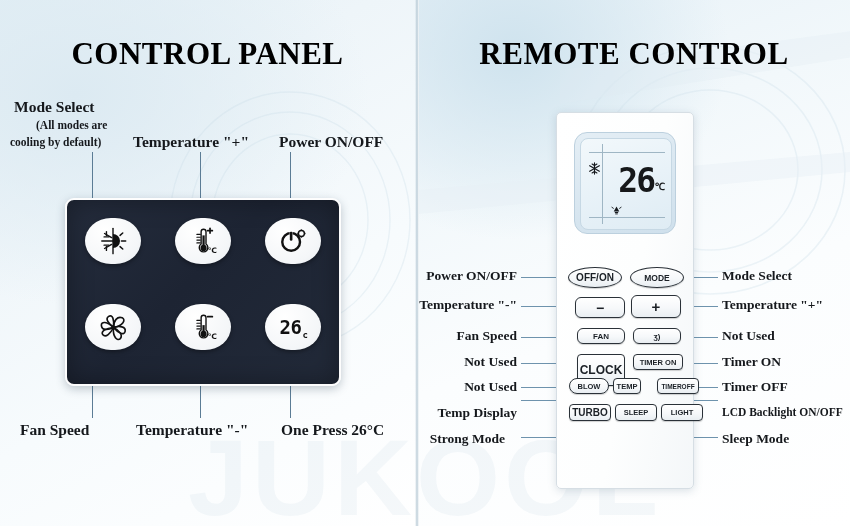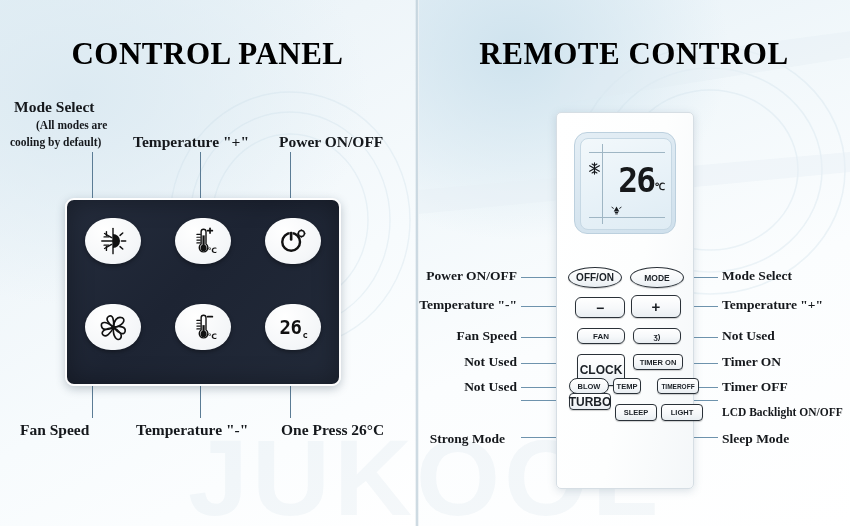--- a/index.html
+++ b/index.html
@@ -323,20 +323,21 @@
   <div class="conn" style="left:663px;top:400px;width:55px;"></div>
   <div class="connv" style="left:663px;top:400px;height:9px;"></div>
   <div class="conn" style="left:629px;top:437px;width:89px;"></div>
   <div class="connv" style="left:629px;top:423px;height:15px;"></div>
 
   <div class="rlbl left" style="left:351px;top:268px;width:166px;">Power ON/OFF</div>
   <div class="rlbl left" style="left:351px;top:297px;width:166px;">Temperature "-"</div>
   <div class="rlbl left" style="left:351px;top:328px;width:166px;">Fan Speed</div>
   <div class="rlbl left" style="left:351px;top:354px;width:166px;">Not Used</div>
   <div class="rlbl left" style="left:351px;top:379px;width:166px;">Not Used</div>
+  <div class="rlbl left" style="left:351px;top:405px;width:166px;">Temp Display</div>
   <div class="rlbl left" style="left:339px;top:431px;width:166px;">Strong Mode</div>
 
   <div class="rlbl" style="left:722px;top:268px;">Mode Select</div>
   <div class="rlbl" style="left:722px;top:297px;">Temperature "+"</div>
   <div class="rlbl" style="left:722px;top:328px;">Not Used</div>
   <div class="rlbl" style="left:722px;top:354px;">Timer ON</div>
   <div class="rlbl" style="left:722px;top:379px;">Timer OFF</div>
   <div class="rlbl" style="left:722px;top:406px;font-size:11.5px;">LCD Backlight ON/OFF</div>
   <div class="rlbl" style="left:722px;top:431px;">Sleep Mode</div>
 
@@ -386,18 +387,18 @@
     <div class="rb pill" style="left:20px;top:215px;width:48px;height:16px;font-size:8px;">FAN</div>
     <div class="rb pill" style="left:76px;top:215px;width:48px;height:16px;font-size:8px;">ʒ)</div>
 
     <div class="rb rnd" style="left:20px;top:241px;width:48px;height:32px;font-size:12px;">CLOCK</div>
     <div class="rb rnd" style="left:76px;top:241px;width:50px;height:16px;font-size:7.5px;">TIMER ON</div>
 
     <div class="rb rnd" style="left:12px;top:265px;width:40px;height:16px;font-size:7.5px;border-radius:8px;">BLOW</div>
     <div class="rb rnd" style="left:56px;top:265px;width:28px;height:16px;font-size:7.5px;">TEMP</div>
     <div class="rb rnd" style="left:100px;top:265px;width:42px;height:16px;font-size:6.5px;">TIMEROFF</div>
 
-    <div class="rb rnd" style="left:12px;top:280px;width:42px;height:17px;font-size:12px;">TURBO</div>
+    <div class="rb rnd" style="left:12px;top:291px;width:42px;height:17px;font-size:10px;">TURBO</div>
     <div class="rb rnd" style="left:58px;top:291px;width:42px;height:17px;font-size:7.5px;">SLEEP</div>
     <div class="rb rnd" style="left:104px;top:291px;width:42px;height:17px;font-size:7.5px;">LIGHT</div>
   </div>
 
 </div>
 
 </body></html>

